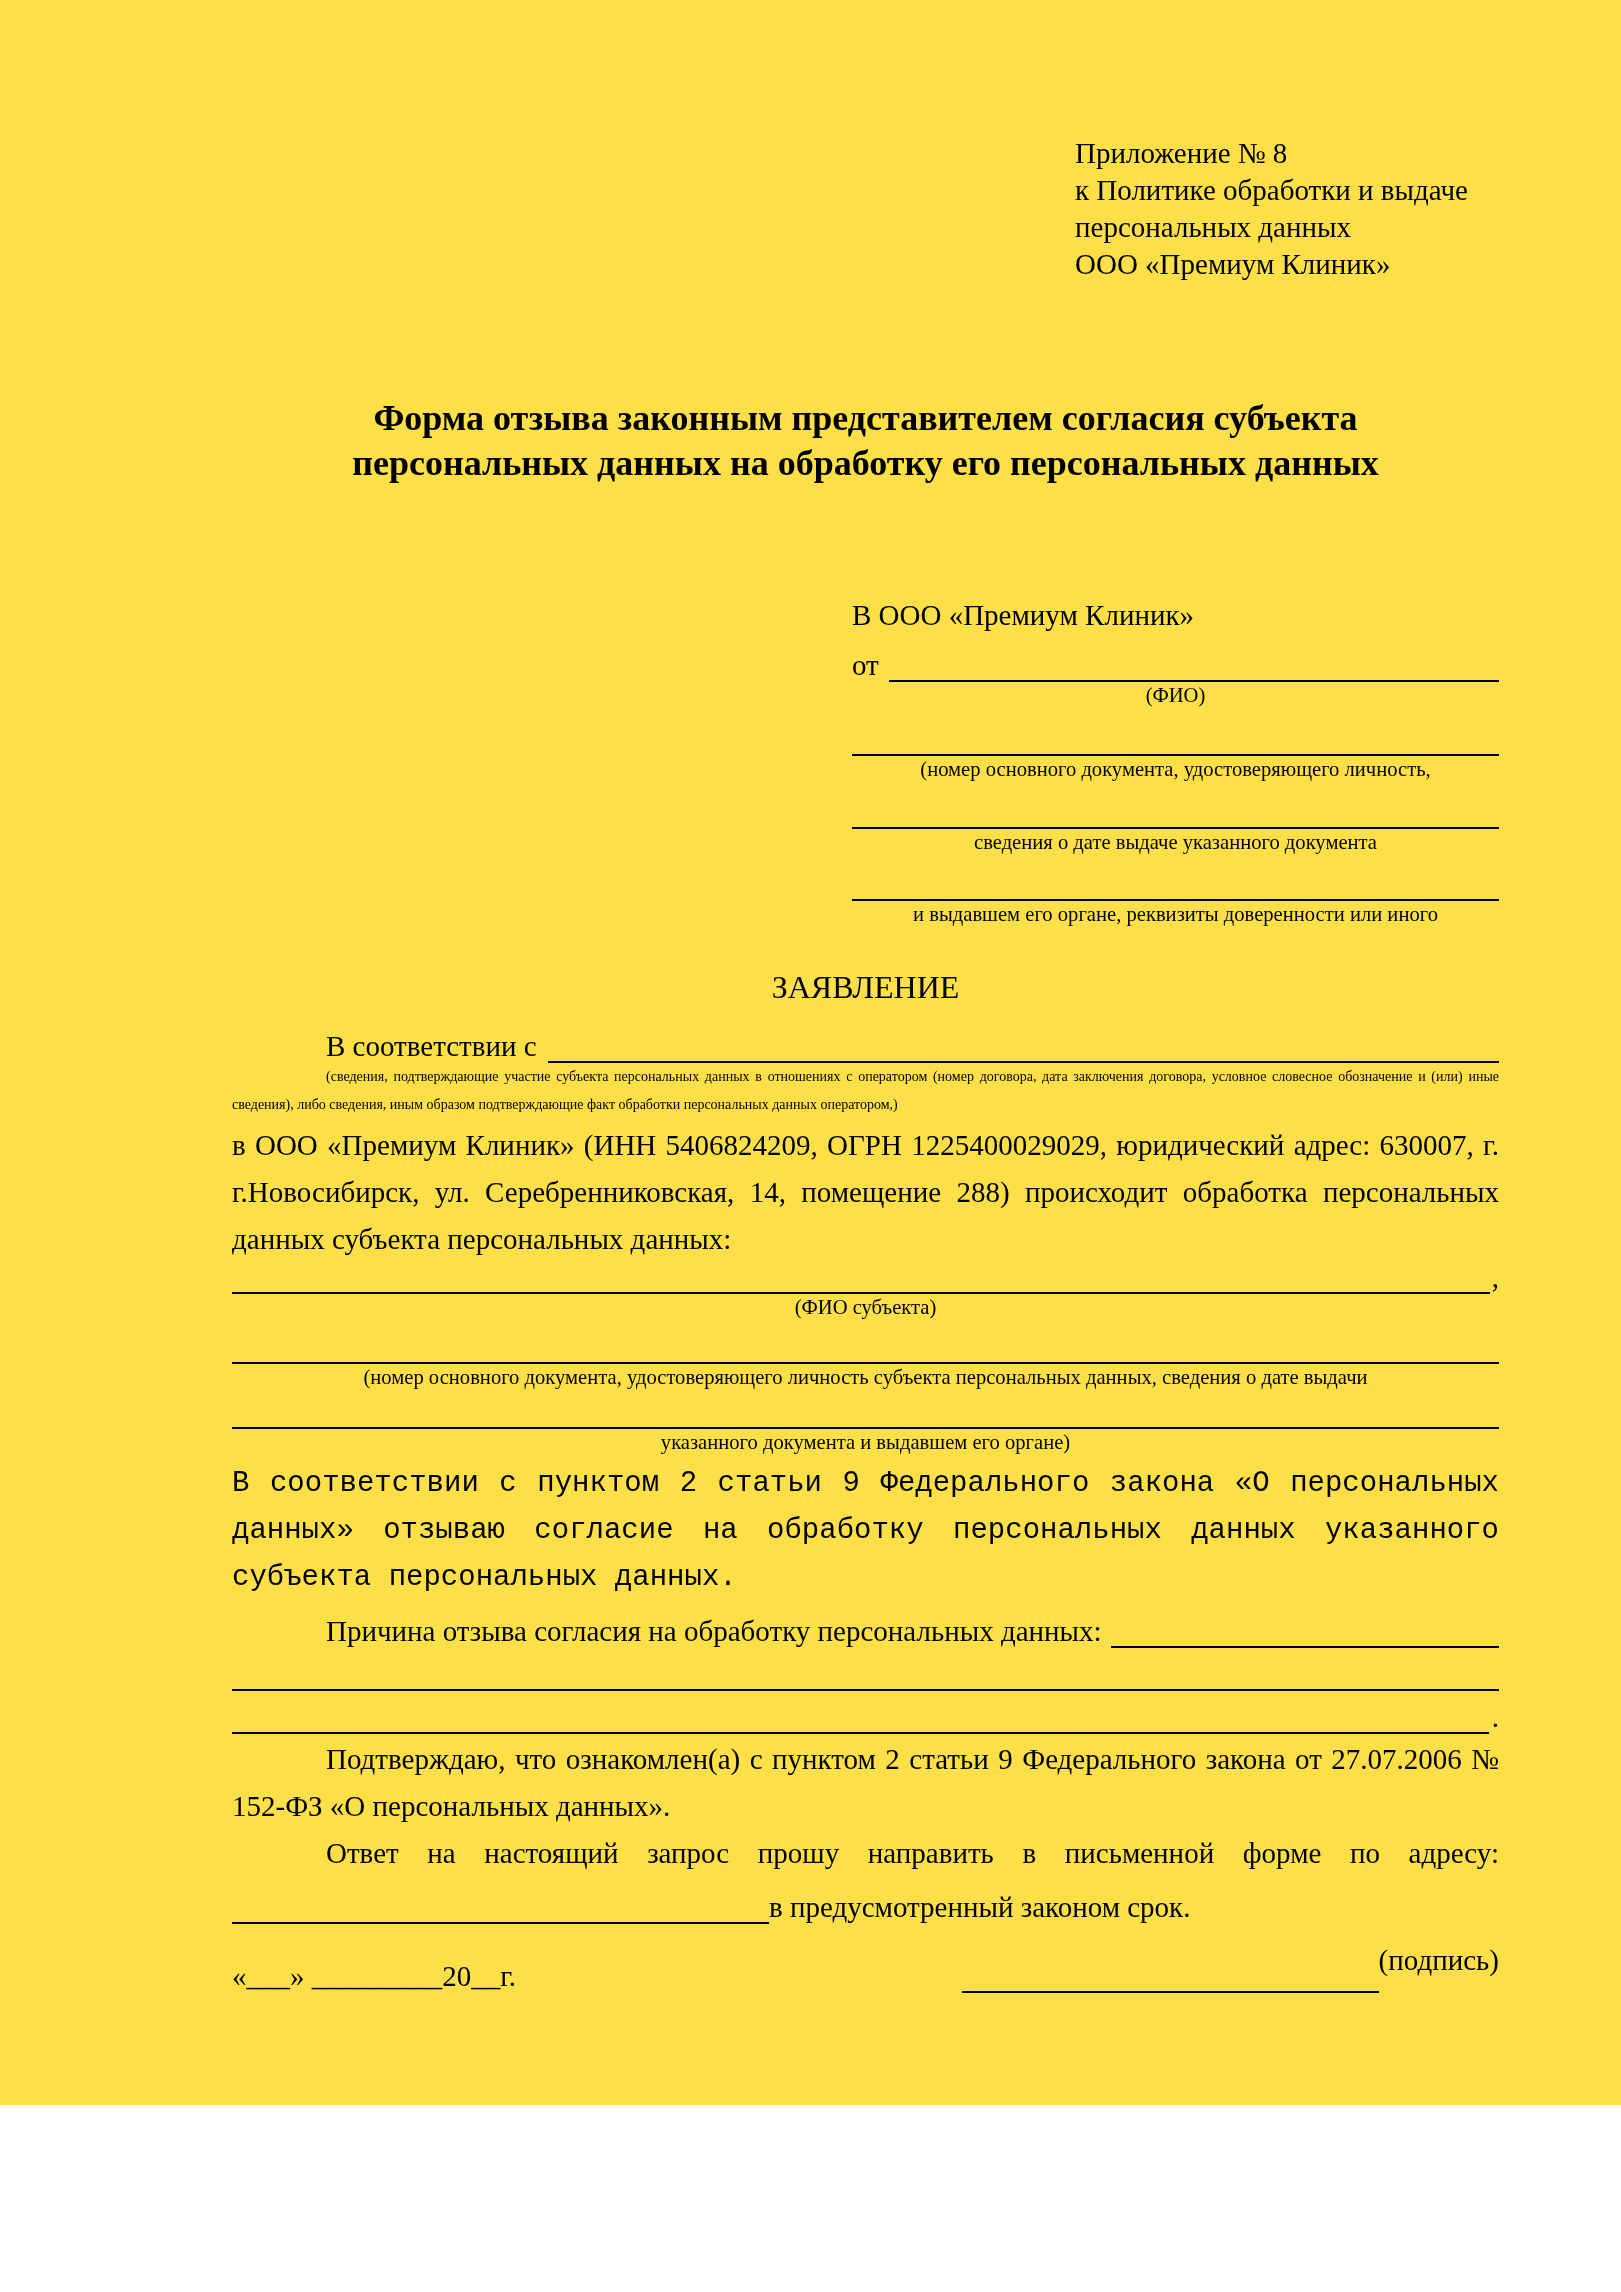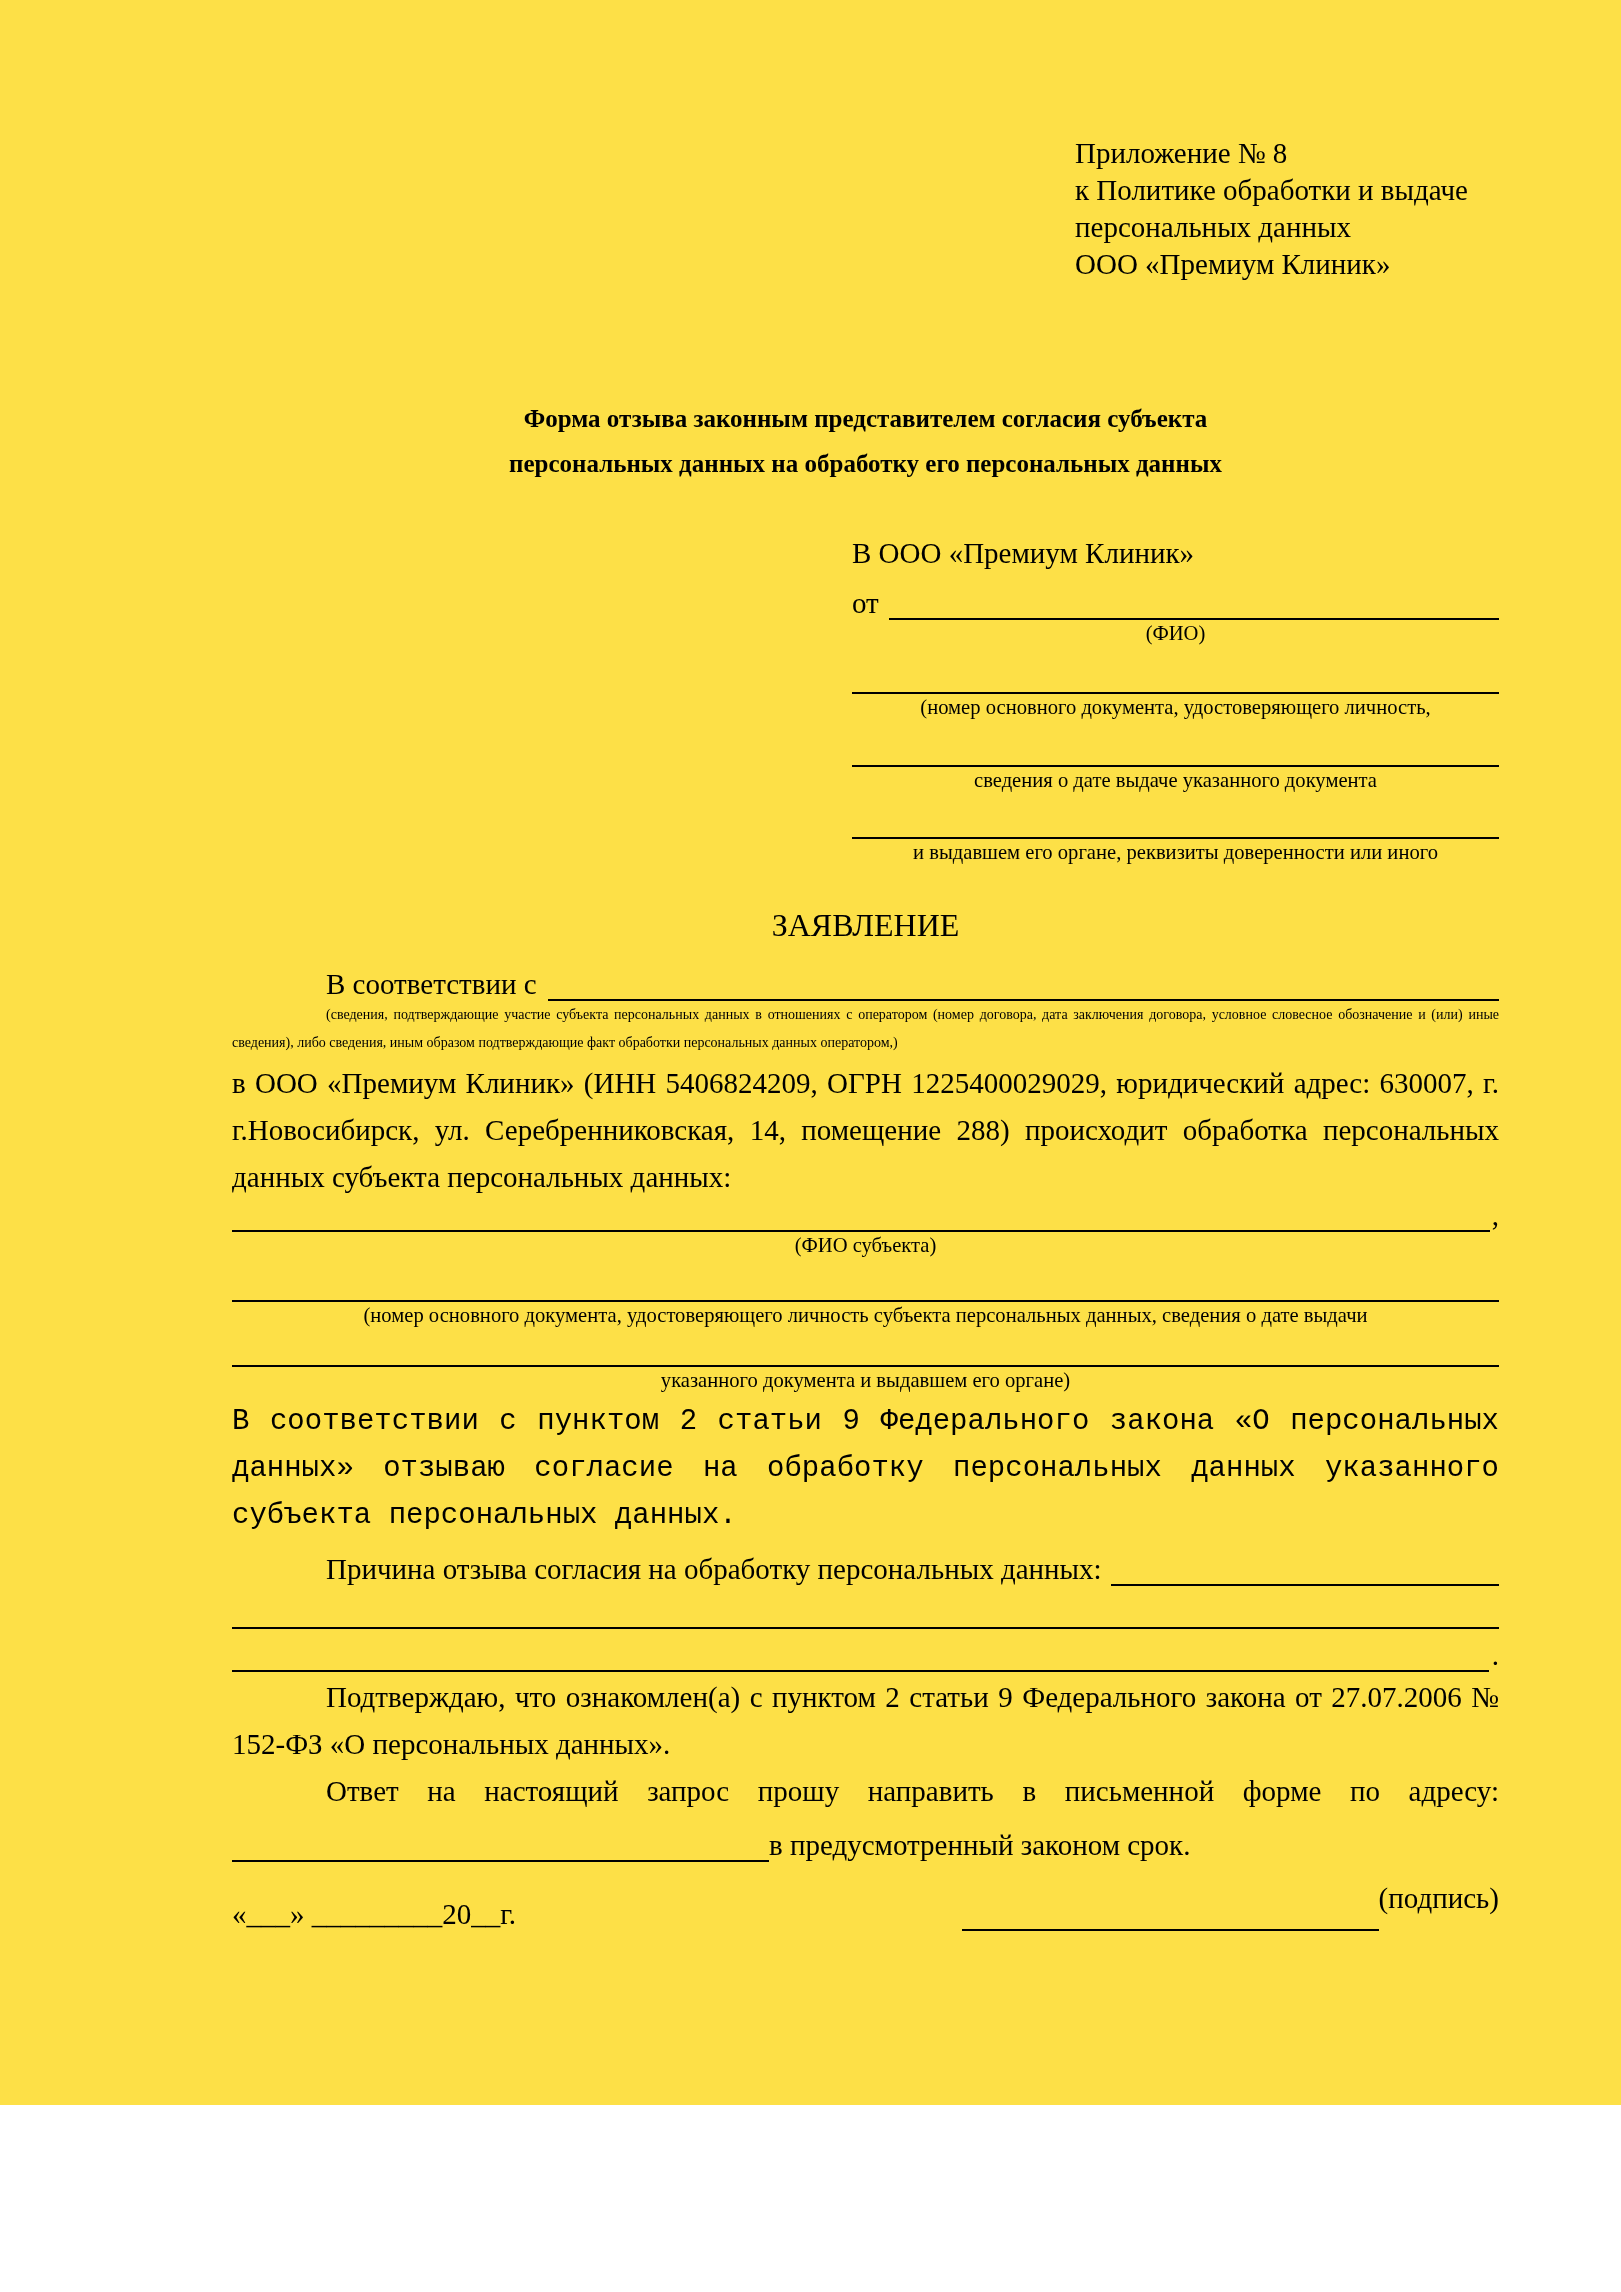--- a/index.html
+++ b/index.html
@@ -23,26 +23,26 @@
     margin-top: 135px;
     margin-left: 843px;
     font-size: 29px;
     line-height: 37px;
   }
   
   .doc-title {
     margin-top: 113px;
     text-align: center;
     font-weight: bold;
-    font-size: 25px;
+    font-size: 36px;
     line-height: 45px;
   }
   
   .addressee {
-    margin-top: 48px;
+    margin-top: 110px;
     margin-left: 620px;
     width: 647px;
     font-size: 29px;
   }
   .addr-to { line-height: 39px; }
   .addr-from {
     display: flex;
     align-items: flex-end;
     height: 47px;
   }

